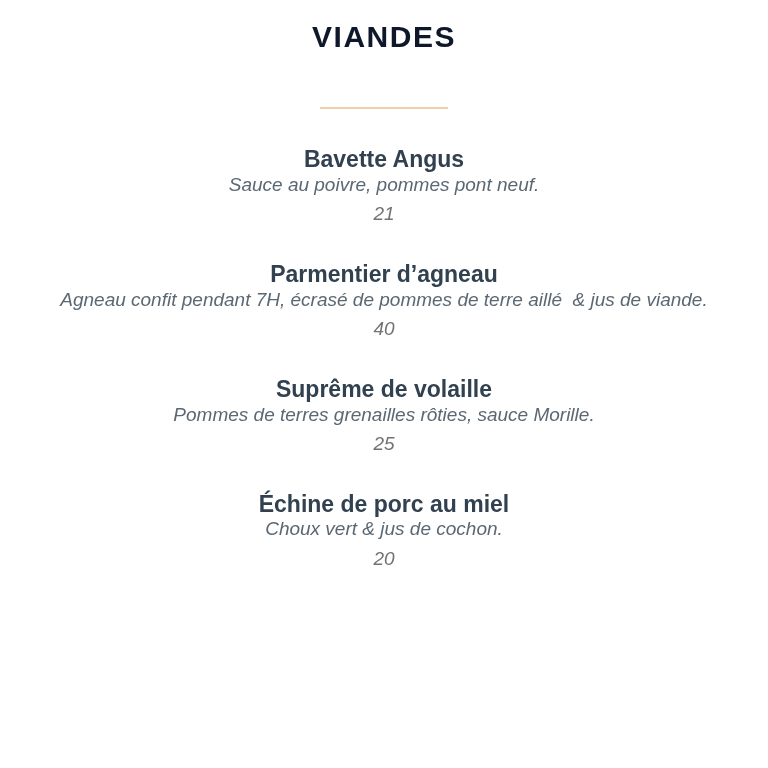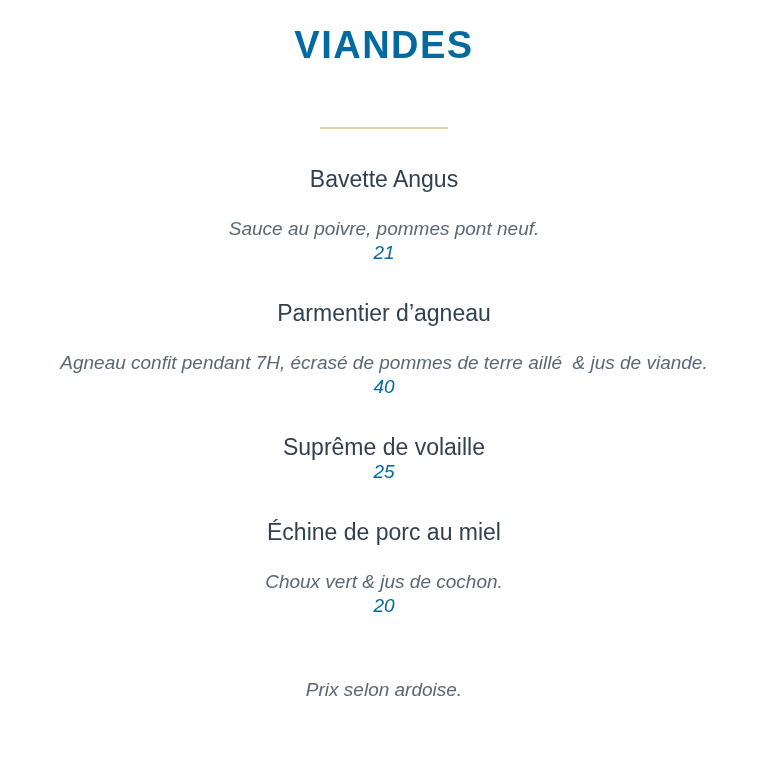--- a/index.html
+++ b/index.html
@@ -14,25 +14,25 @@
   .page {
     width: 768px;
     height: 768px;
     box-sizing: border-box;
     display: flex;
     flex-direction: column;
     align-items: center;
     text-align: center;
   }
   .menu-title {
-    font-size: 38px;
+    font-size: 30px;
     line-height: 1.1;
     font-weight: bold;
     letter-spacing: 1.5px;
-    color: #0369a1;
+    color: #0f172a;
   }
   .divider {
     margin-top: 34px;
     width: 128px;
     height: 2px;
     background: #EFCFA6;
     border: none;
   }
   .menu {
     display: flex;
@@ -44,39 +44,39 @@
   .menu-item {
     margin-top: 35px;
     display: flex;
     flex-direction: column;
     align-items: center;
     width: 100%;
   }
   .item-name {
     font-size: 23px;
     line-height: 1.15;
-    font-weight: normal;
+    font-weight: bold;
     color: #31414F;
   }
   .item-desc {
-    margin-top: 25px;
+    margin-top: 0;
     font-size: 19px;
     line-height: 1.25;
     font-style: italic;
     font-weight: 300;
     color: #5B6873;
     white-space: pre;
   }
   .item-price {
-    margin-top: 0;
+    margin-top: 6px;
     font-size: 19px;
     line-height: 1.25;
     font-style: italic;
     font-weight: 300;
-    color: #0369a1;
+    color: #737373;
   }
 </style>
 </head>
 <body>
 
 <div class="page">
 
   <h1 class="menu-title">VIANDES</h1>
 
   <div class="divider"></div>
@@ -90,27 +90,27 @@
     </div>
 
     <div class="menu-item">
       <div class="item-name">Parmentier d’agneau</div>
       <div class="item-desc">Agneau confit pendant 7H, écrasé de pommes de terre aillé  &amp; jus de viande.</div>
       <div class="item-price">40</div>
     </div>
 
     <div class="menu-item">
       <div class="item-name">Suprême de volaille</div>
+      <div class="item-desc">Pommes de terres grenailles rôties, sauce Morille.</div>
       <div class="item-price">25</div>
     </div>
 
     <div class="menu-item">
       <div class="item-name">Échine de porc au miel</div>
       <div class="item-desc">Choux vert &amp; jus de cochon.</div>
       <div class="item-price">20</div>
     </div>
 
     <div class="menu-item">
-      <div class="item-desc">Prix selon ardoise.</div>
     </div>
 
   </div>
 </div>
 
 </body></html>

